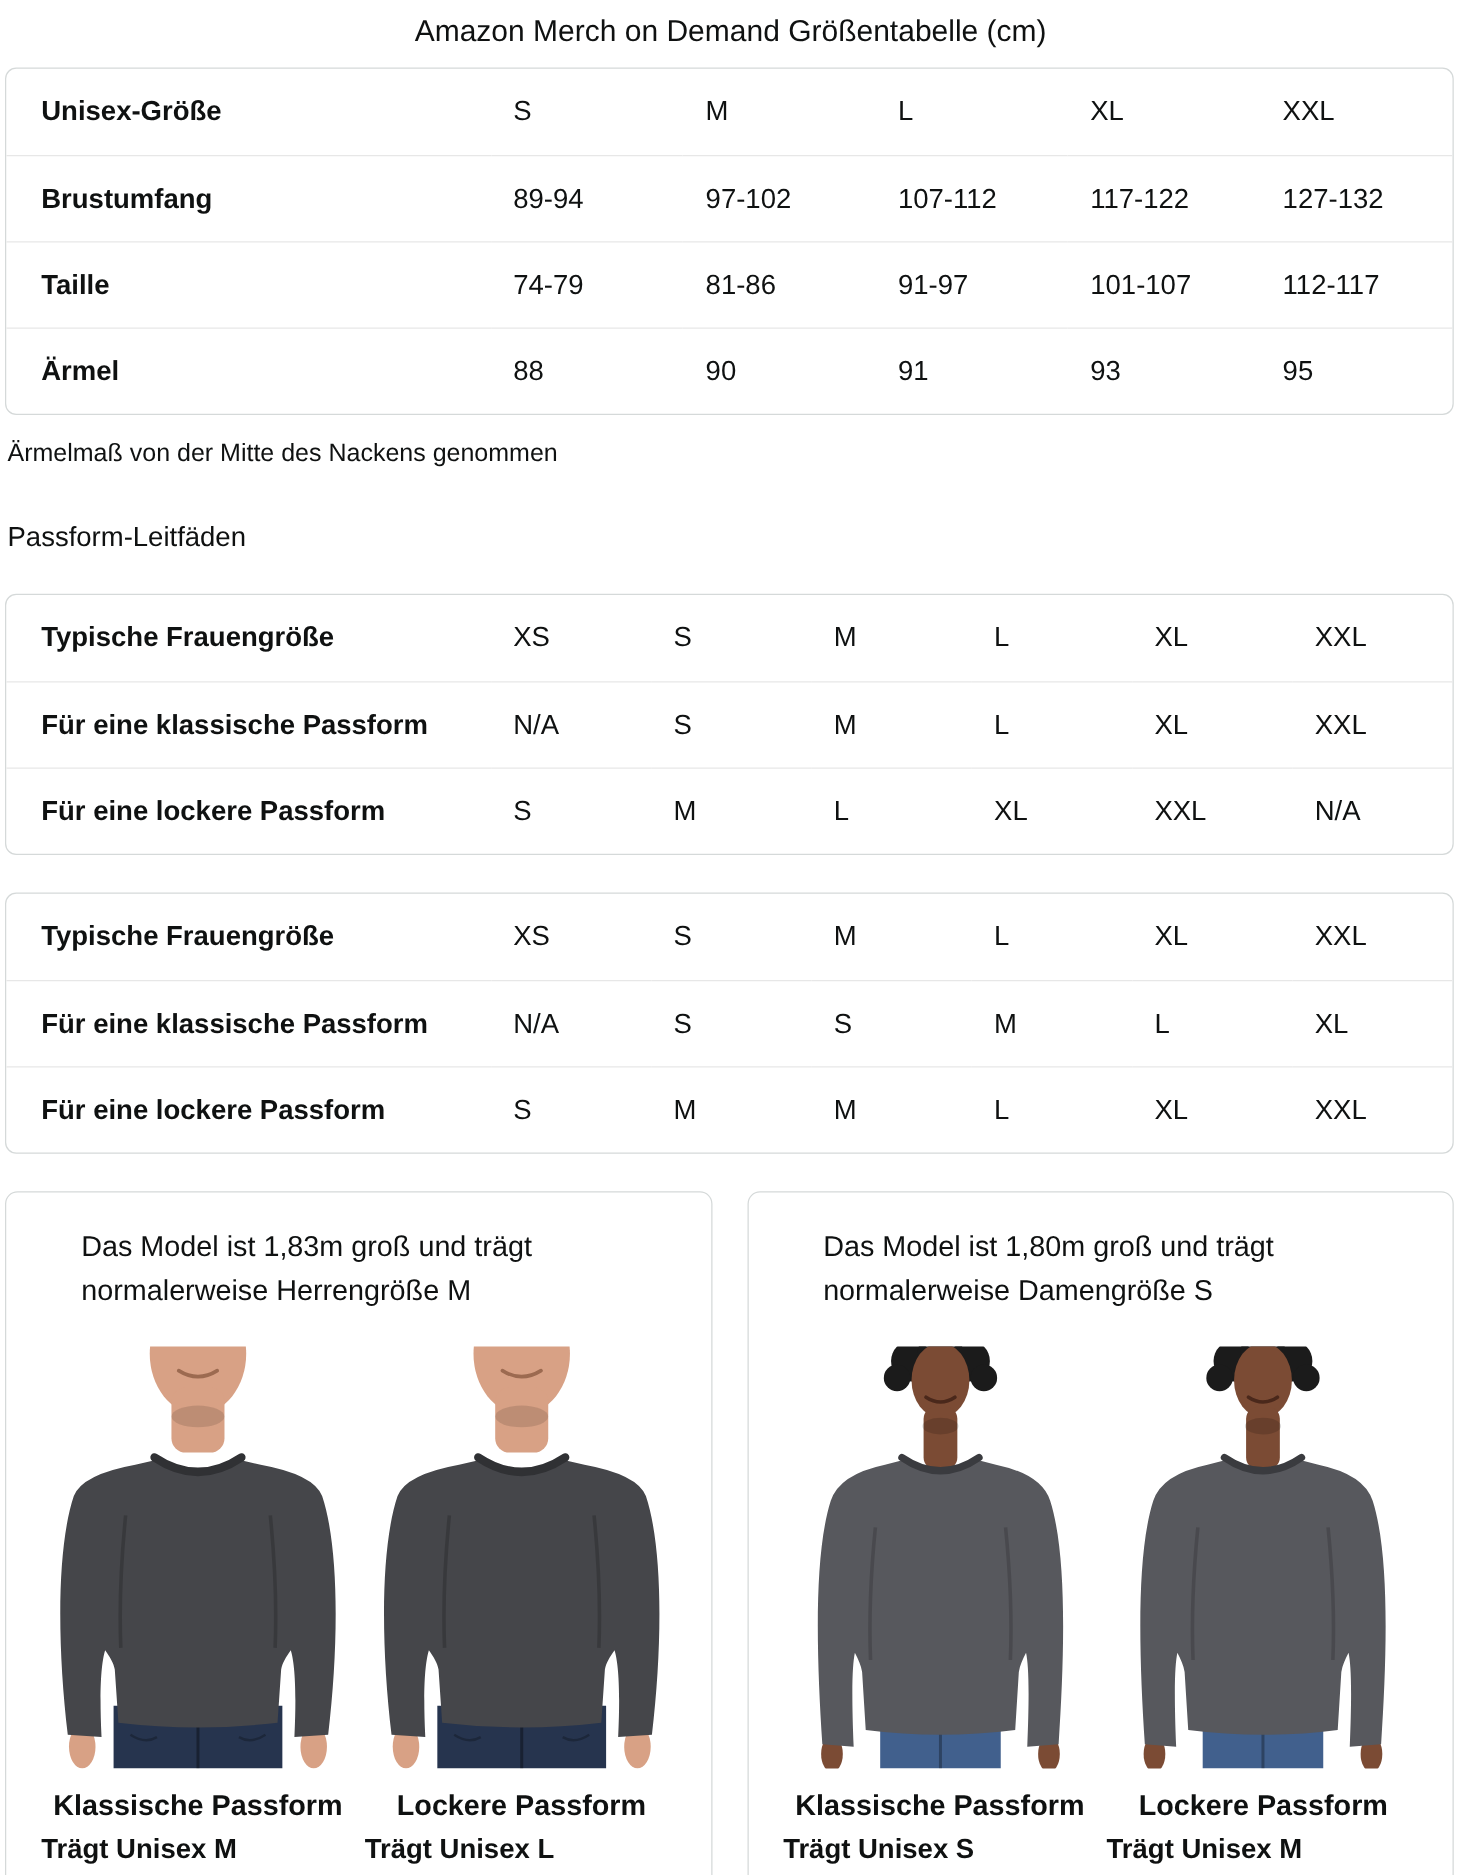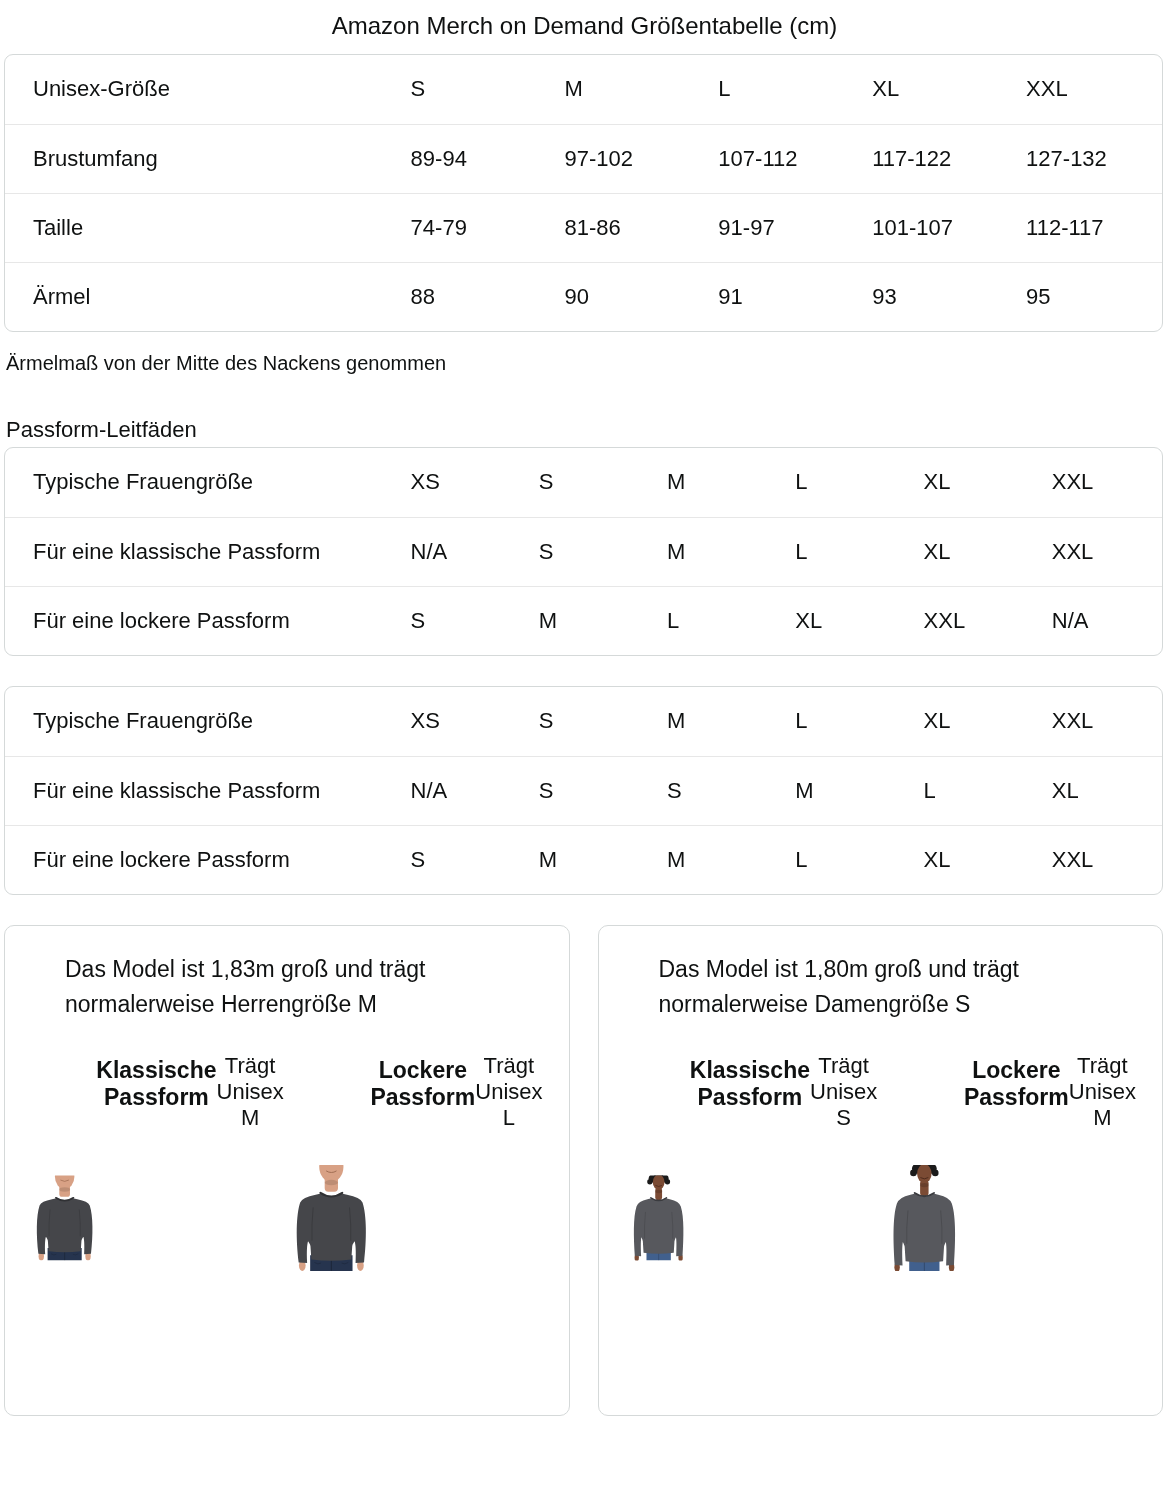--- a/index.html
+++ b/index.html
@@ -10,50 +10,50 @@
   *{box-sizing:border-box;}
   html,body{margin:0;padding:0;background:#ffffff;}
   body{
     width:1167px;
     font-family:"Liberation Sans","DejaVu Sans",sans-serif;
     color:var(--text);
     -webkit-font-smoothing:antialiased;
   }
   .page{padding:10px 4px 8px 4px;}
   .page-title{font-size:24px;font-weight:400;margin:2px 0 14px 2px;text-align:center;}
-  .section-heading{font-size:22px;font-weight:400;margin:42px 0 4px 2px;}
+  .section-heading{font-size:22px;font-weight:400;margin:42px 0 32px 2px;}
   .footnote{font-size:20px;margin:20px 0 0 2px;}
 
   .table-card{
     border:1px solid var(--border);
     border-radius:9px;
     overflow:hidden;
     background:#fff;
   }
   .table-card + .table-card{margin-top:30px;}
   table{width:100%;border-collapse:collapse;table-layout:fixed;}
   td{height:69px;font-size:22px;padding:0 6px 0 18px;vertical-align:middle;}
-  td.lbl{font-weight:400;padding-left:28px;}
+  td.lbl{font-weight:700;padding-left:28px;}
   tr + tr td{border-top:1px solid var(--divider);}
   col.c-label{width:33.5%;}
 
   .cards{display:flex;gap:28px;margin-top:30px;}
   .card{
     flex:1;
     border:1px solid var(--border);
     border-radius:10px;
     background:#fff;
     padding:26px 26px 24px 28px;
   }
   .card-desc{font-size:23px;line-height:1.5;font-weight:400;margin-left:32px;}
   .photos{display:flex;gap:8px;margin-top:24px;}
-  .photo-col{flex:1;display:flex;flex-direction:row;min-width:0;}
+  .photo-col{flex:1;display:flex;flex-direction:column;min-width:0;}
   svg.photo{width:100%;height:346px;display:block;}
   .fit-caption{margin-top:12px;text-align:center;font-weight:700;font-size:23px;}
-  .fit-sub{margin-top:8px;text-align:center;font-weight:400;font-size:22px;}
+  .fit-sub{margin-top:8px;text-align:left;font-weight:700;font-size:22px;}
 </style>
 </head>
 <body>
 
 <svg width="0" height="0" style="position:absolute" aria-hidden="true">
   <defs>
 
     <symbol id="sym-male" viewBox="0 0 260 350">
       <rect x="0" y="0" width="260" height="350" fill="#ffffff"></rect>
 

